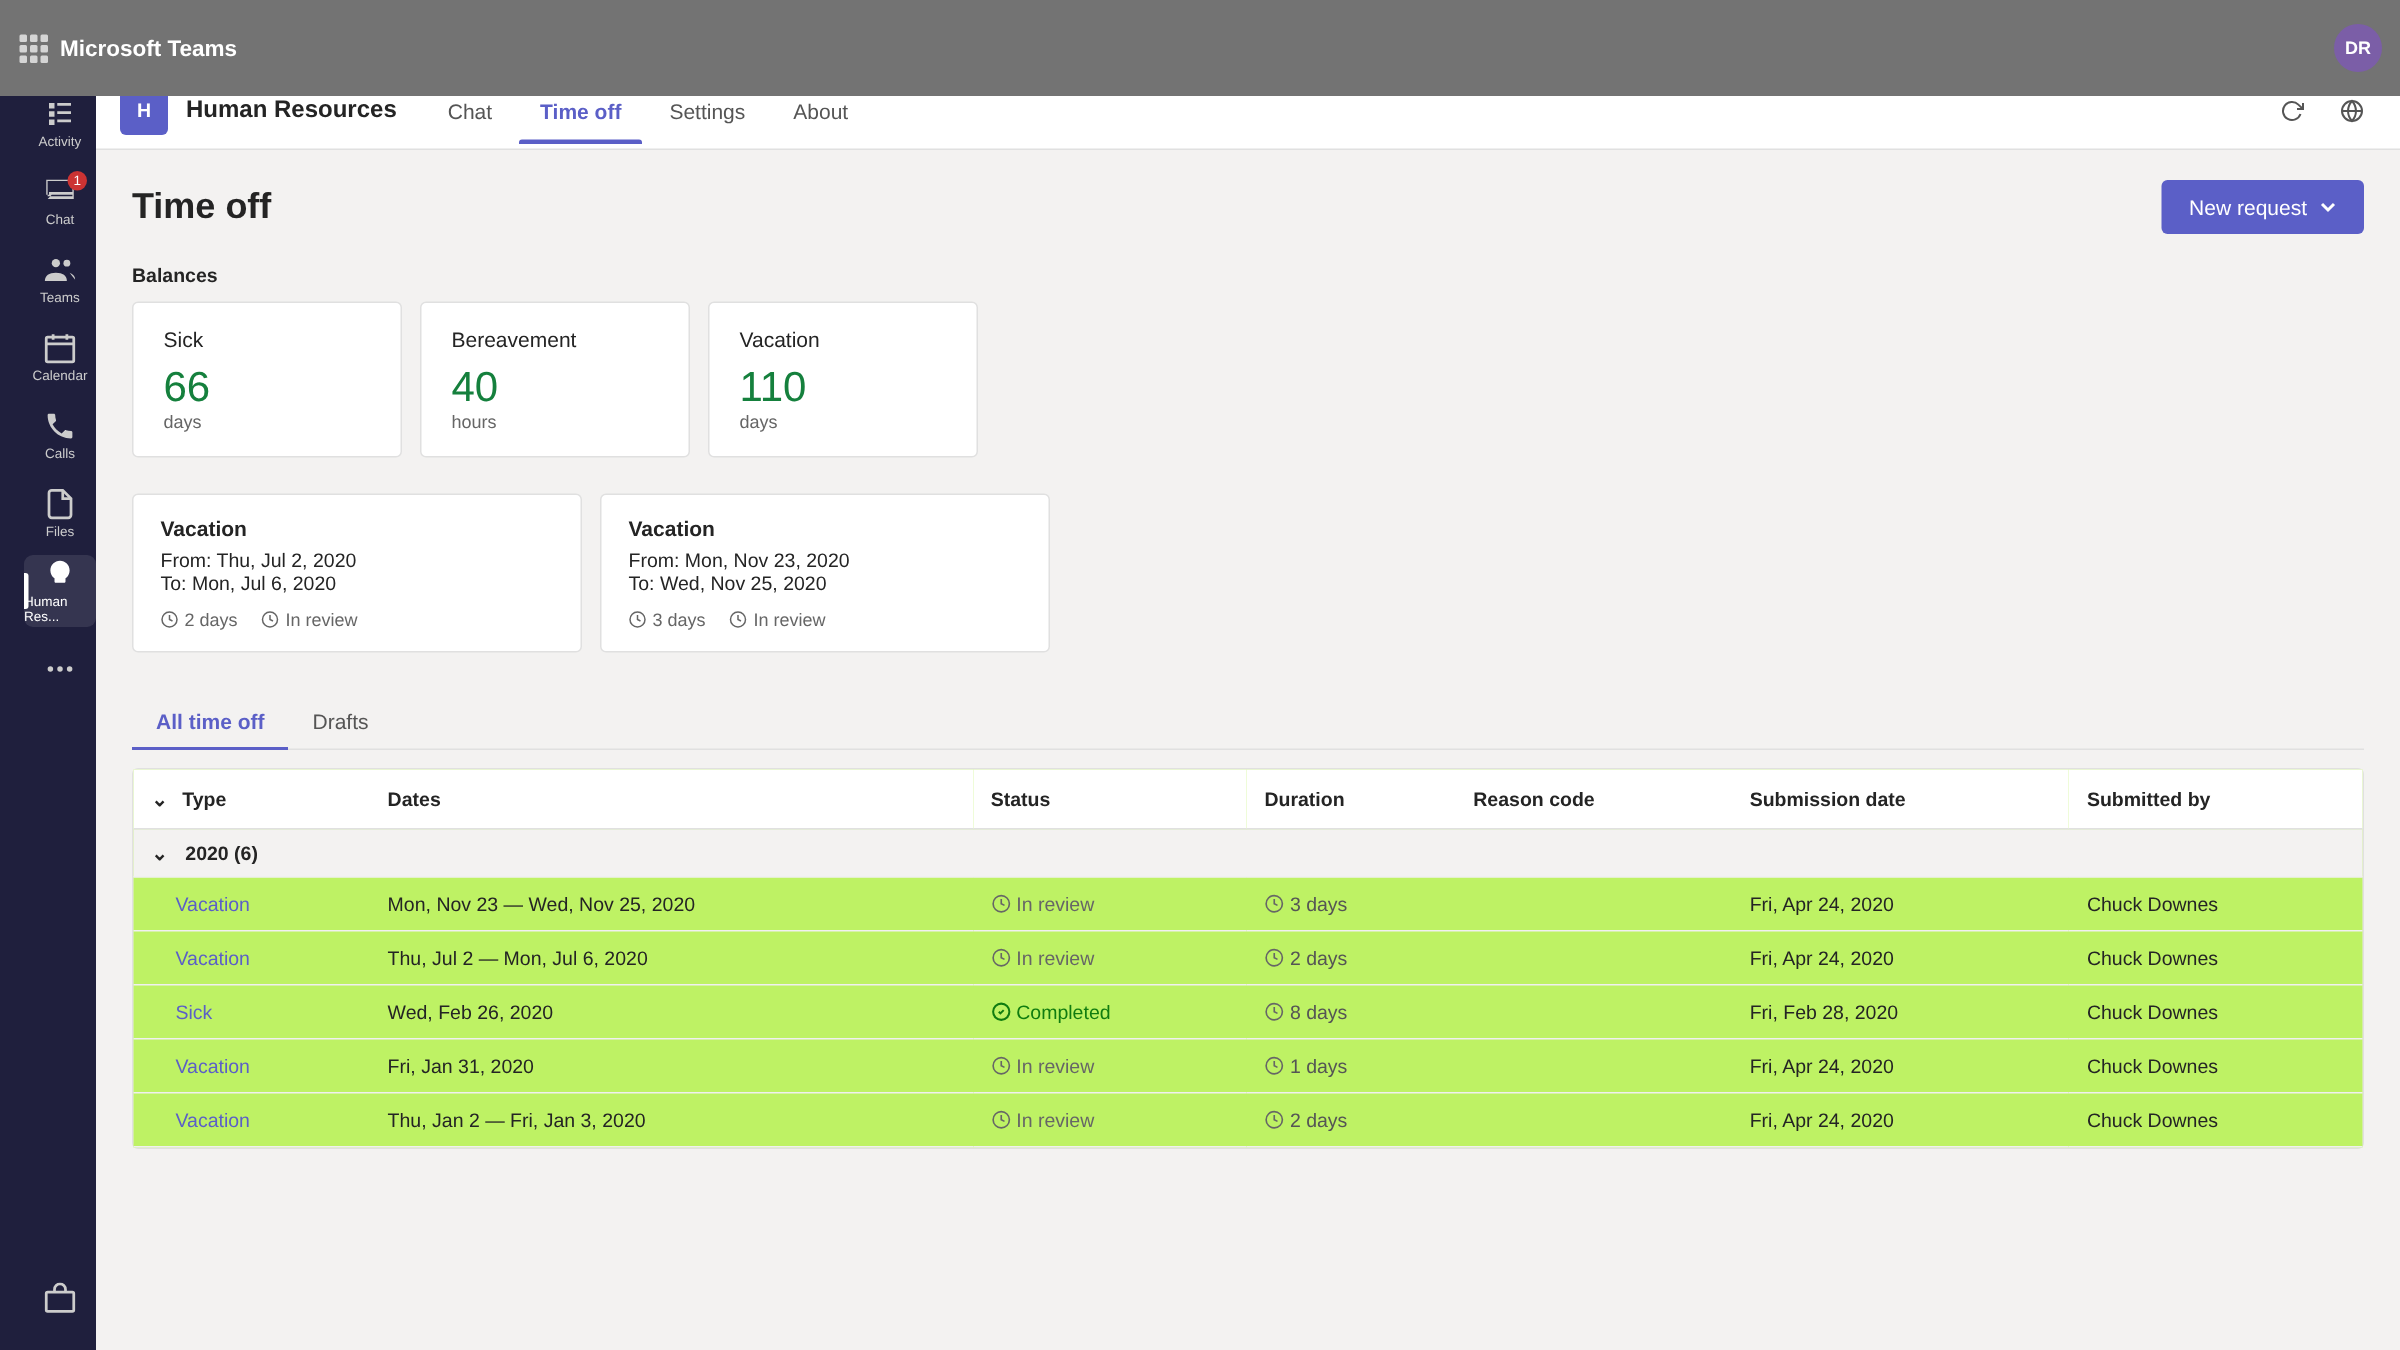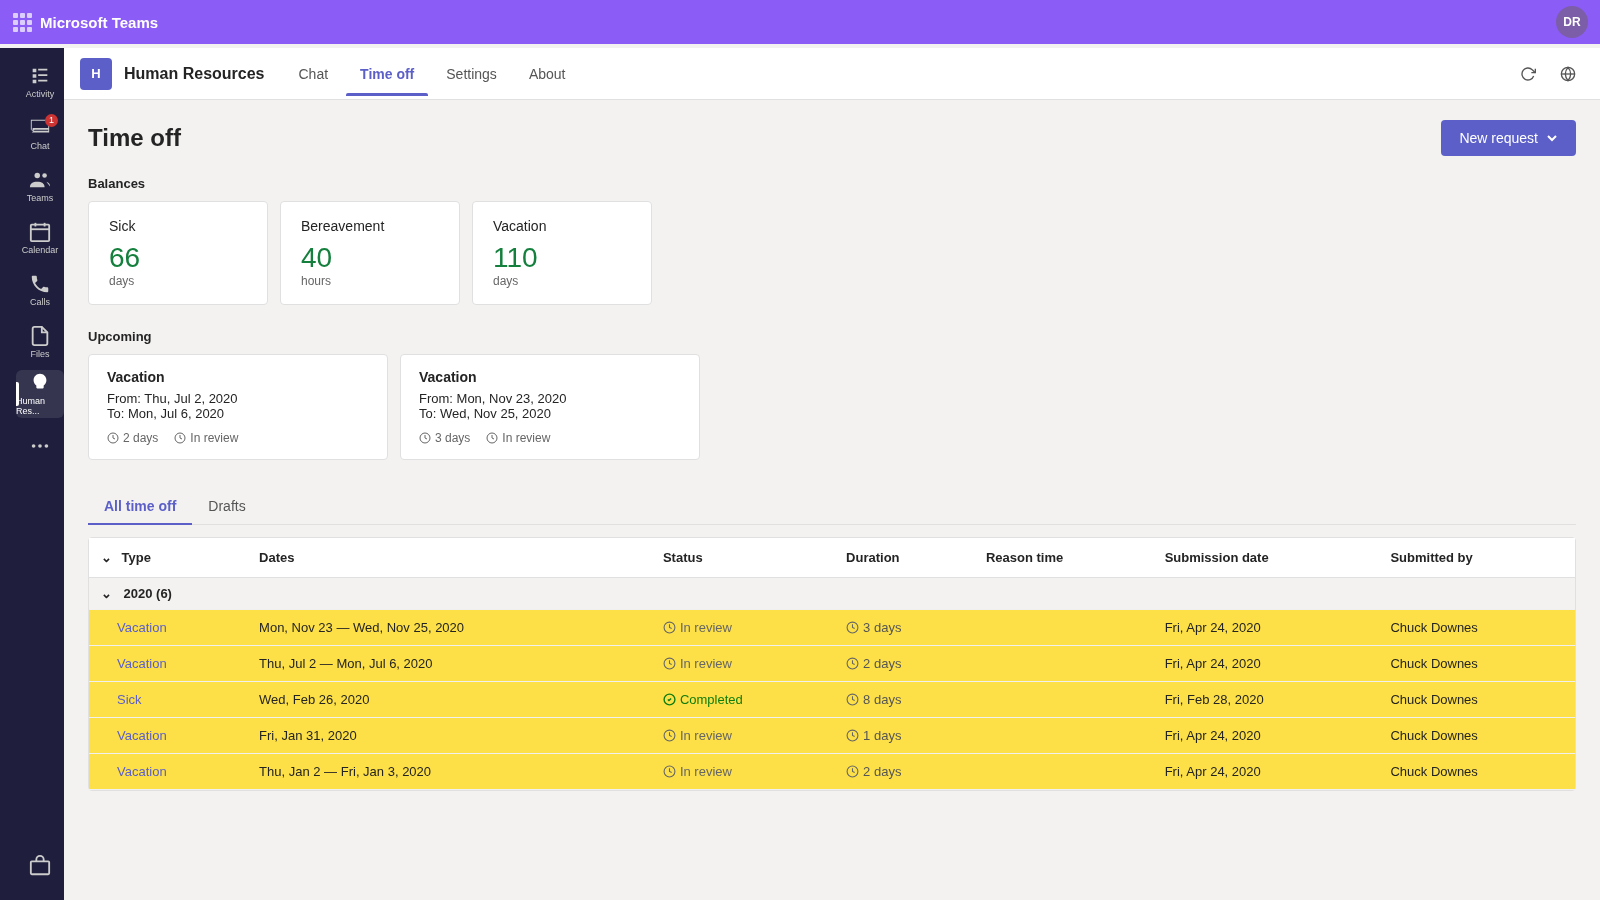--- a/index.html
+++ b/index.html
@@ -57,22 +57,22 @@
       left: 0; top: 50%; transform: translateY(-50%);
       width: 3px; height: 24px;
       background: white;
       border-radius: 0 2px 2px 0;
     }
 
     
     .topbar {
       position: absolute;
       top: 0; left: 0; right: 0;
-      height: 44px;
-      background: #8b5cf6;
+      height: 64px;
+      background: #737373;
       display: flex;
       align-items: center;
       padding: 0 12px;
       z-index: 20;
     }
     .topbar-logo {
       color: white;
       font-size: 15px;
       font-weight: 600;
       margin-left: 8px;
@@ -284,21 +284,21 @@
       position: absolute;
       bottom: -1px; left: 0; right: 0;
       height: 2px;
       background: #5b5fc7;
     }
 
     
     .data-table {
       width: 100%;
       border-collapse: collapse;
-      background: #fde047;
+      background: #bef264;
       font-size: 13px;
     }
     .data-table th {
       text-align: left;
       padding: 12px 12px;
       color: #242424;
       font-weight: 600;
       border-bottom: 1px solid #e0e0e0;
       white-space: nowrap;
       background: white;
@@ -481,21 +481,20 @@
           </div>
           <div class="balance-card">
             <div class="type">Vacation</div>
             <div class="amount">110</div>
             <div class="unit">days</div>
           </div>
         </div>
       </div>
 
       <div>
-        <div class="section-label">Upcoming</div>
         <div class="upcoming-cards">
           <div class="upcoming-card">
             <div class="uc-type">Vacation</div>
             <div class="uc-from">From: Thu, Jul 2, 2020</div>
             <div class="uc-to">To: Mon, Jul 6, 2020</div>
             <div class="uc-meta">
               <div class="uc-meta-item">
                 <svg width="12" height="12" viewBox="0 0 24 24" fill="none" stroke="#666" stroke-width="2">
                     <circle cx="12" cy="12" r="10"></circle>
                     <polyline points="12,6 12,12 16,14"></polyline>
@@ -544,21 +543,21 @@
         <table class="data-table">
           <thead>
             <tr>
               <th>
                 <span style="margin-right:6px; cursor:pointer;">⌄</span>
                 <span>Type</span>
               </th>
               <th>Dates</th>
               <th>Status</th>
               <th>Duration</th>
-              <th>Reason time</th>
+              <th>Reason code</th>
               <th>Submission date</th>
               <th>Submitted by</th>
             </tr>
           </thead>
           <tbody id="table-body">
           <tr class="group-row">
                 <td colspan="7">
   <span style="margin-right:8px; cursor:pointer;">⌄</span>
   <span>2020 (6)</span>
 </td>

